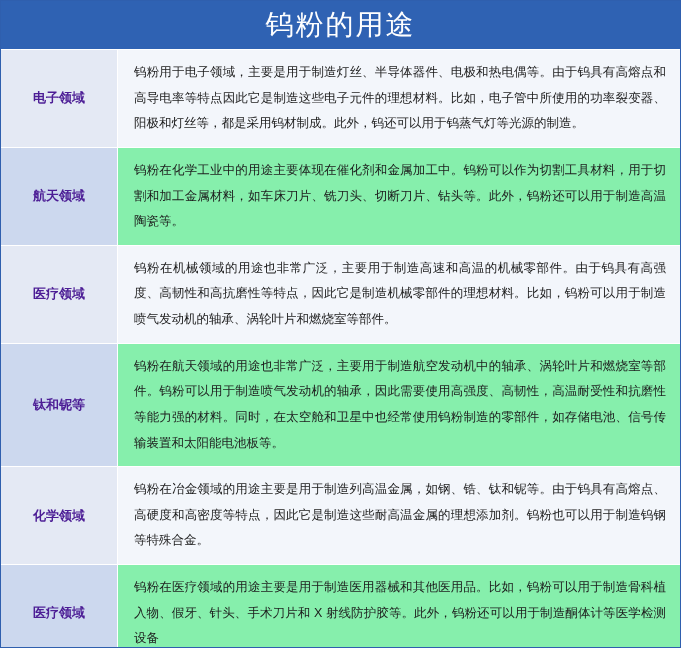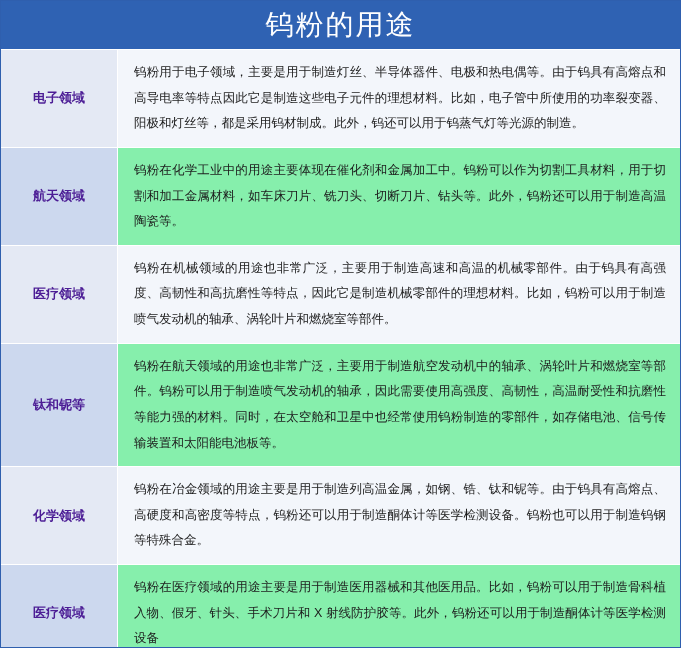--- a/index.html
+++ b/index.html
@@ -140,21 +140,21 @@
       <tr class="band-a">
         <td class="cat-cell">医疗领域</td>
         <td class="desc-cell">钨粉在机械领域的用途也非常广泛，主要用于制造高速和高温的机械零部件。由于钨具有高强度、高韧性和高抗磨性等特点，因此它是制造机械零部件的理想材料。比如，钨粉可以用于制造喷气发动机的轴承、涡轮叶片和燃烧室等部件。</td>
       </tr>
       <tr class="band-b">
         <td class="cat-cell">钛和铌等</td>
         <td class="desc-cell">钨粉在航天领域的用途也非常广泛，主要用于制造航空发动机中的轴承、涡轮叶片和燃烧室等部件。钨粉可以用于制造喷气发动机的轴承，因此需要使用高强度、高韧性，高温耐受性和抗磨性等能力强的材料。同时，在太空舱和卫星中也经常使用钨粉制造的零部件，如存储电池、信号传输装置和太阳能电池板等。</td>
       </tr>
       <tr class="band-a">
         <td class="cat-cell">化学领域</td>
-        <td class="desc-cell">钨粉在冶金领域的用途主要是用于制造列高温金属，如钢、锆、钛和铌等。由于钨具有高熔点、高硬度和高密度等特点，钨粉还可以用于制造酮体计等医学检测设备。钨粉也可以用于制造钨钢等特殊合金。</td>
+        <td class="desc-cell">钨粉在冶金领域的用途主要是用于制造列高温金属，如钢、锆、钛和铌等。由于钨具有高熔点、高硬度和高密度等特点，因此它是制造这些耐高温金属的理想添加剂。钨粉也可以用于制造钨钢等特殊合金。</td>
       </tr>
       <tr class="band-b">
         <td class="cat-cell">医疗领域</td>
         <td class="desc-cell">钨粉在医疗领域的用途主要是用于制造医用器械和其他医用品。比如，钨粉可以用于制造骨科植入物、假牙、针头、手术刀片和 X 射线防护胶等。此外，钨粉还可以用于制造酮体计等医学检测设备</td>
       </tr>
 
     </tbody>
   </table>
 
 </div>

